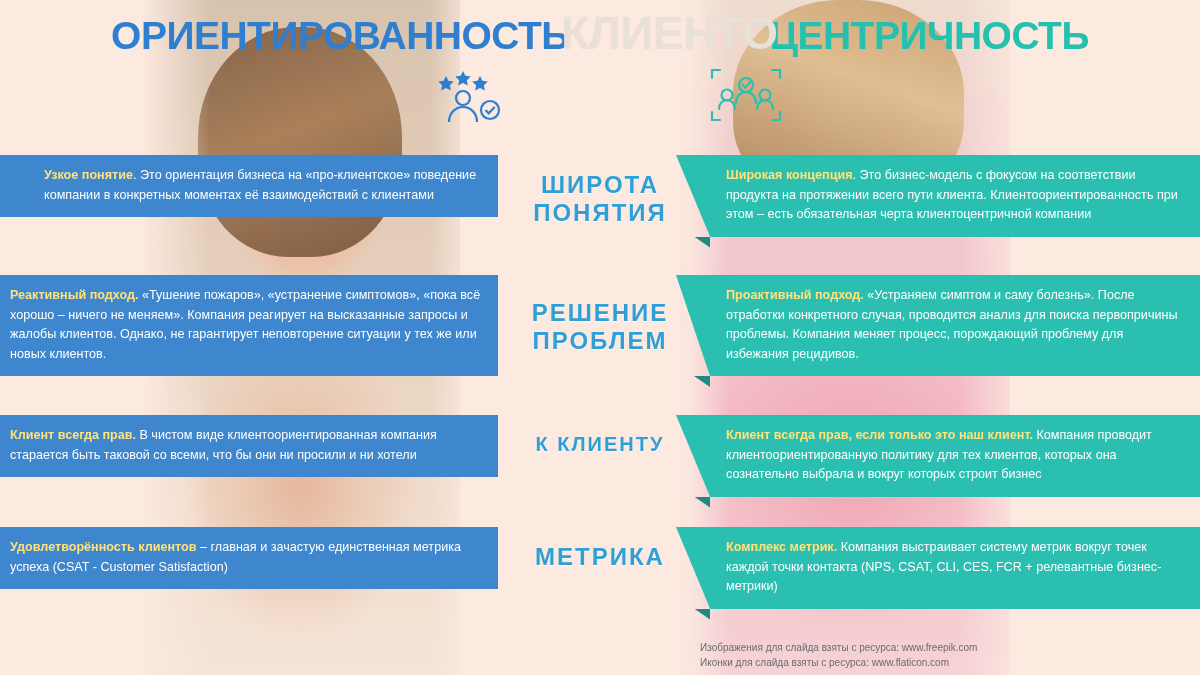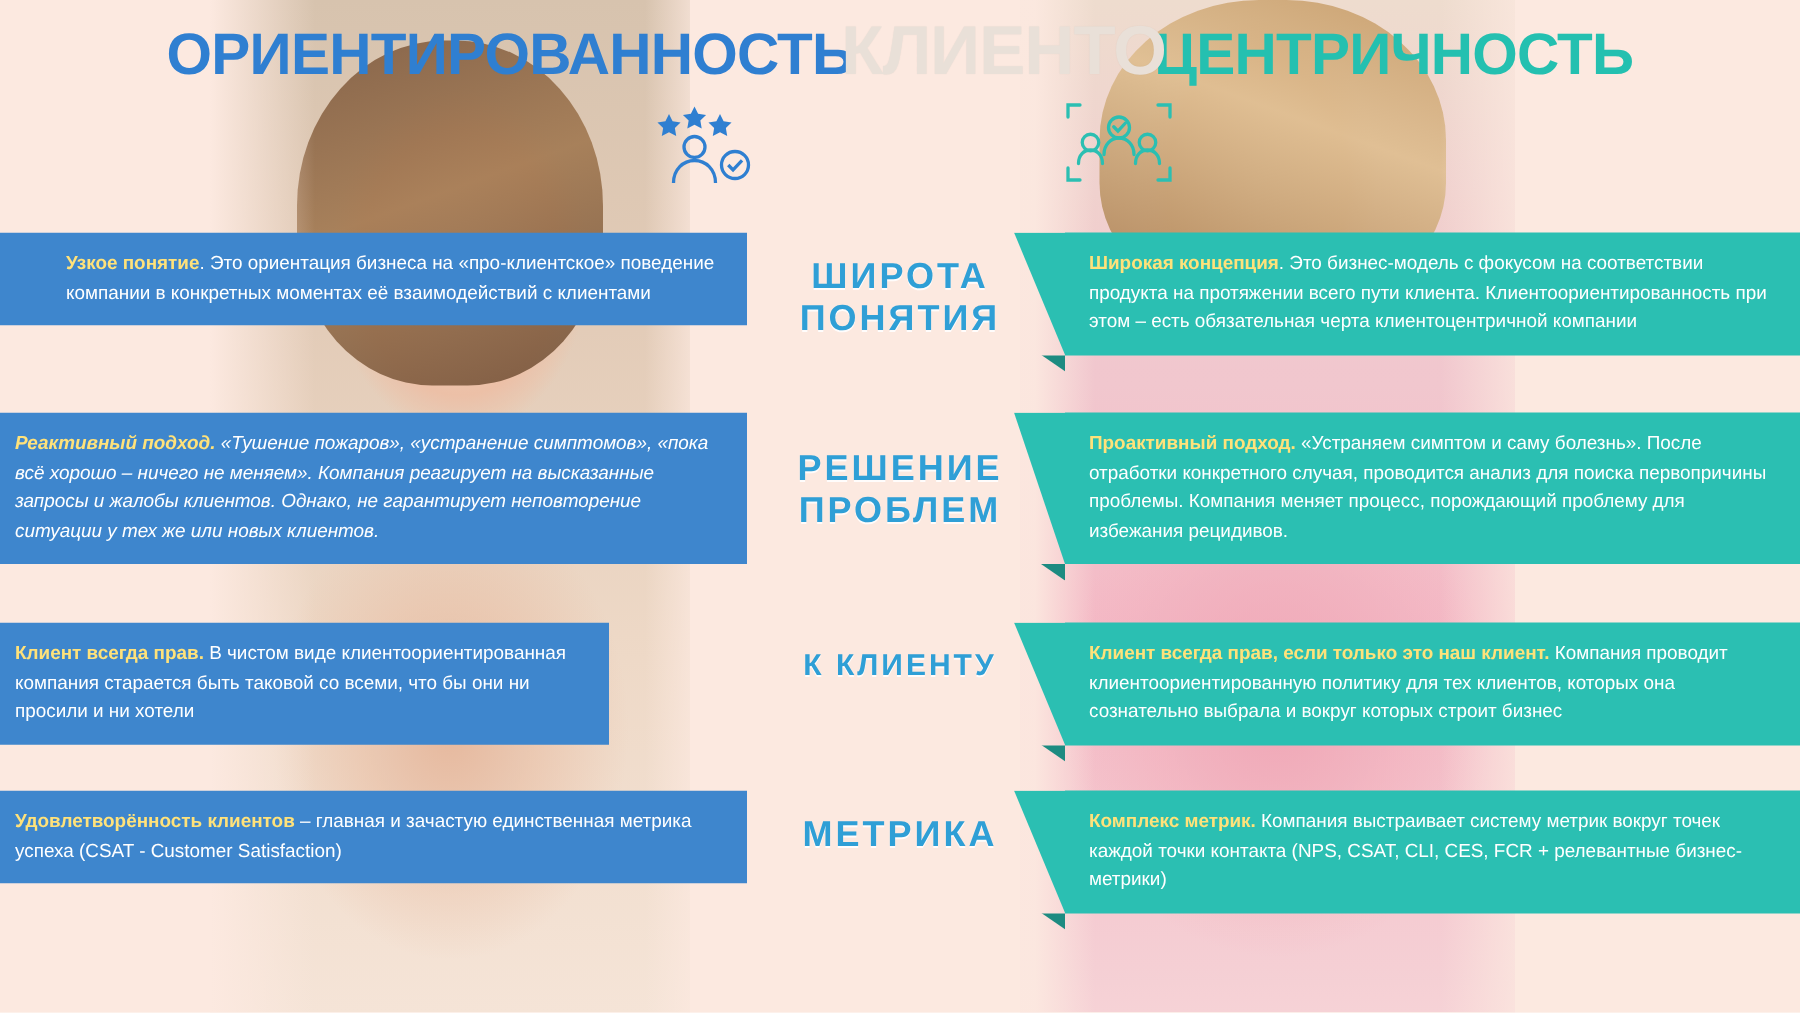--- a/index.html
+++ b/index.html
@@ -202,38 +202,38 @@
       <span class="fold"></span>
       <span class="lead-teal">Широкая концепция</span><span>. Это бизнес-модель с фокусом на соответствии продукта на протяжении всего пути клиента. Клиентоориентированность при этом –  есть обязательная черта клиентоцентричной компании</span>
     </div>
     <div class="center-label" style="top:16px;">
       <span>ШИРОТА</span>
       <span class="l2">ПОНЯТИЯ</span>
     </div>
   </div>
 
   <div class="row row-1">
-    <div class="banner left" style="width:498px;font-style:italic;">
+    <div class="banner left" style="width:498px;">
       <span class="tail"></span>
       <span class="fold"></span>
       <span class="lead-blue">Реактивный подход.</span><span> «Тушение пожаров», «устранение симптомов», «пока всё хорошо – ничего не меняем». Компания реагирует на высказанные запросы и жалобы клиентов. Однако, не гарантирует неповторение ситуации у тех же или новых клиентов.</span>
     </div>
     <div class="banner right" style="width:490px;">
       <span class="tail"></span>
       <span class="fold"></span>
       <span class="lead-teal">Проактивный подход.</span><span> «Устраняем симптом и саму болезнь». После отработки конкретного случая, проводится анализ для поиска первопричины проблемы. Компания меняет процесс, порождающий проблему для избежания рецидивов.</span>
     </div>
     <div class="center-label" style="top:24px;">
       <span>РЕШЕНИЕ</span>
       <span class="l2">ПРОБЛЕМ</span>
     </div>
   </div>
 
   <div class="row row-2">
-    <div class="banner left" style="width:406px;">
+    <div class="banner left" style="width:498px;">
       <span class="tail"></span>
       <span class="fold"></span>
       <span class="lead-blue">Клиент всегда прав.</span><span> В чистом виде клиентоориентированная компания старается быть таковой со всеми, что бы они ни просили и ни хотели</span>
     </div>
     <div class="banner right" style="width:490px;">
       <span class="tail"></span>
       <span class="fold"></span>
       <span class="lead-teal">Клиент всегда прав, если только это наш клиент.</span><span>  Компания проводит клиентоориентированную политику для тех клиентов, которых она сознательно выбрала и вокруг которых строит бизнес</span>
     </div>
     <div class="center-label" style="top:18px;font-size:20px;">
@@ -250,14 +250,18 @@
     <div class="banner right" style="width:490px;">
       <span class="tail"></span>
       <span class="fold"></span>
       <span class="lead-teal">Комплекс метрик.</span><span>  Компания выстраивает систему метрик вокруг точек каждой точки контакта (NPS, CSAT, CLI, CES, FCR + релевантные бизнес-метрики)</span>
     </div>
     <div class="center-label" style="top:16px;">
       <span>МЕТРИКА</span>
     </div>
   </div>
 
+  <div class="credits">
+    <div>Изображения для слайда взяты с ресурса: www.freepik.com</div>
+    <div>Иконки для слайда  взяты с ресурса: www.flaticon.com</div>
+  </div>
 
 </div>
 
 </body></html>

